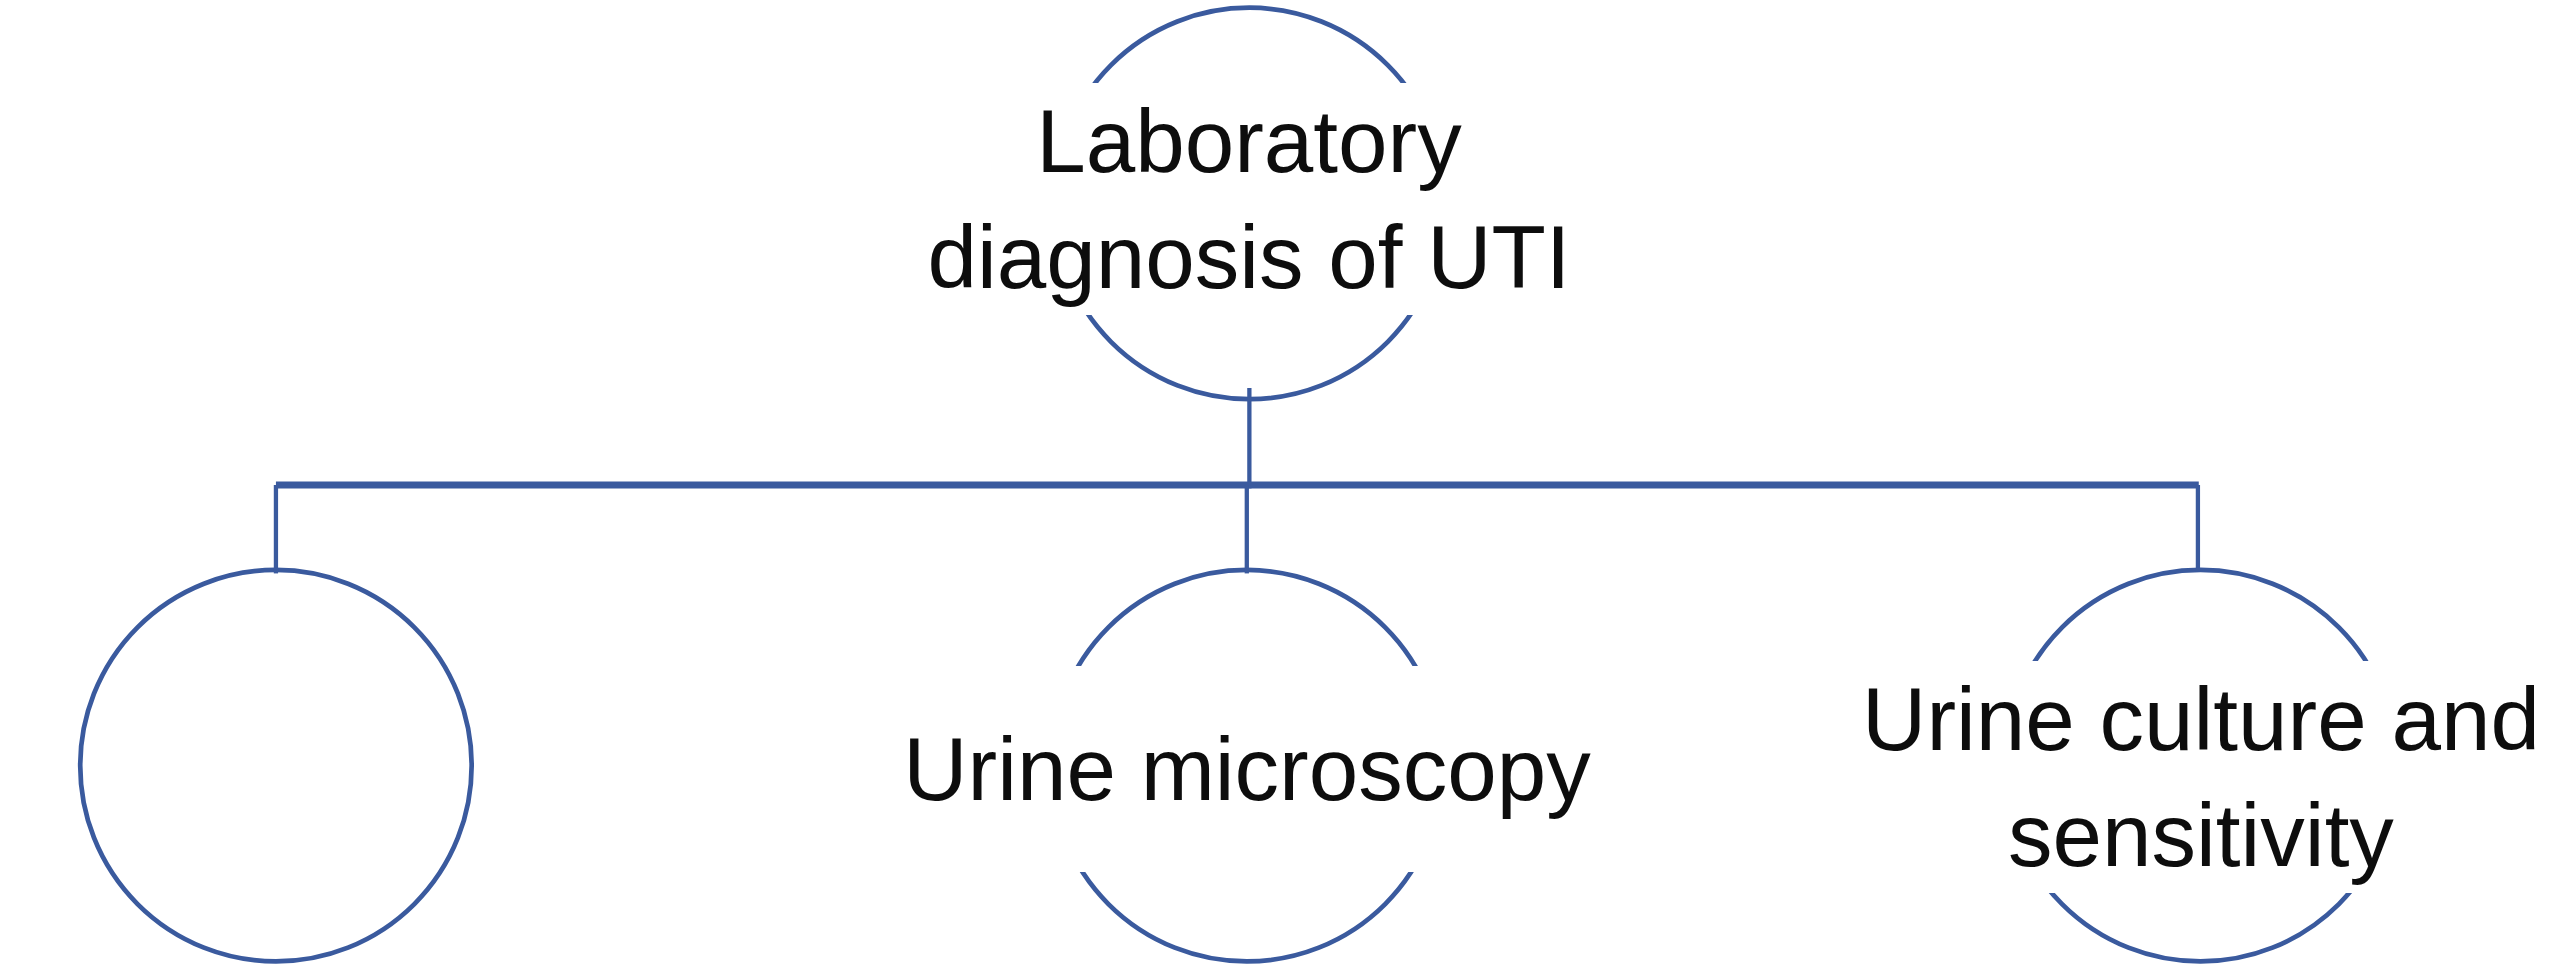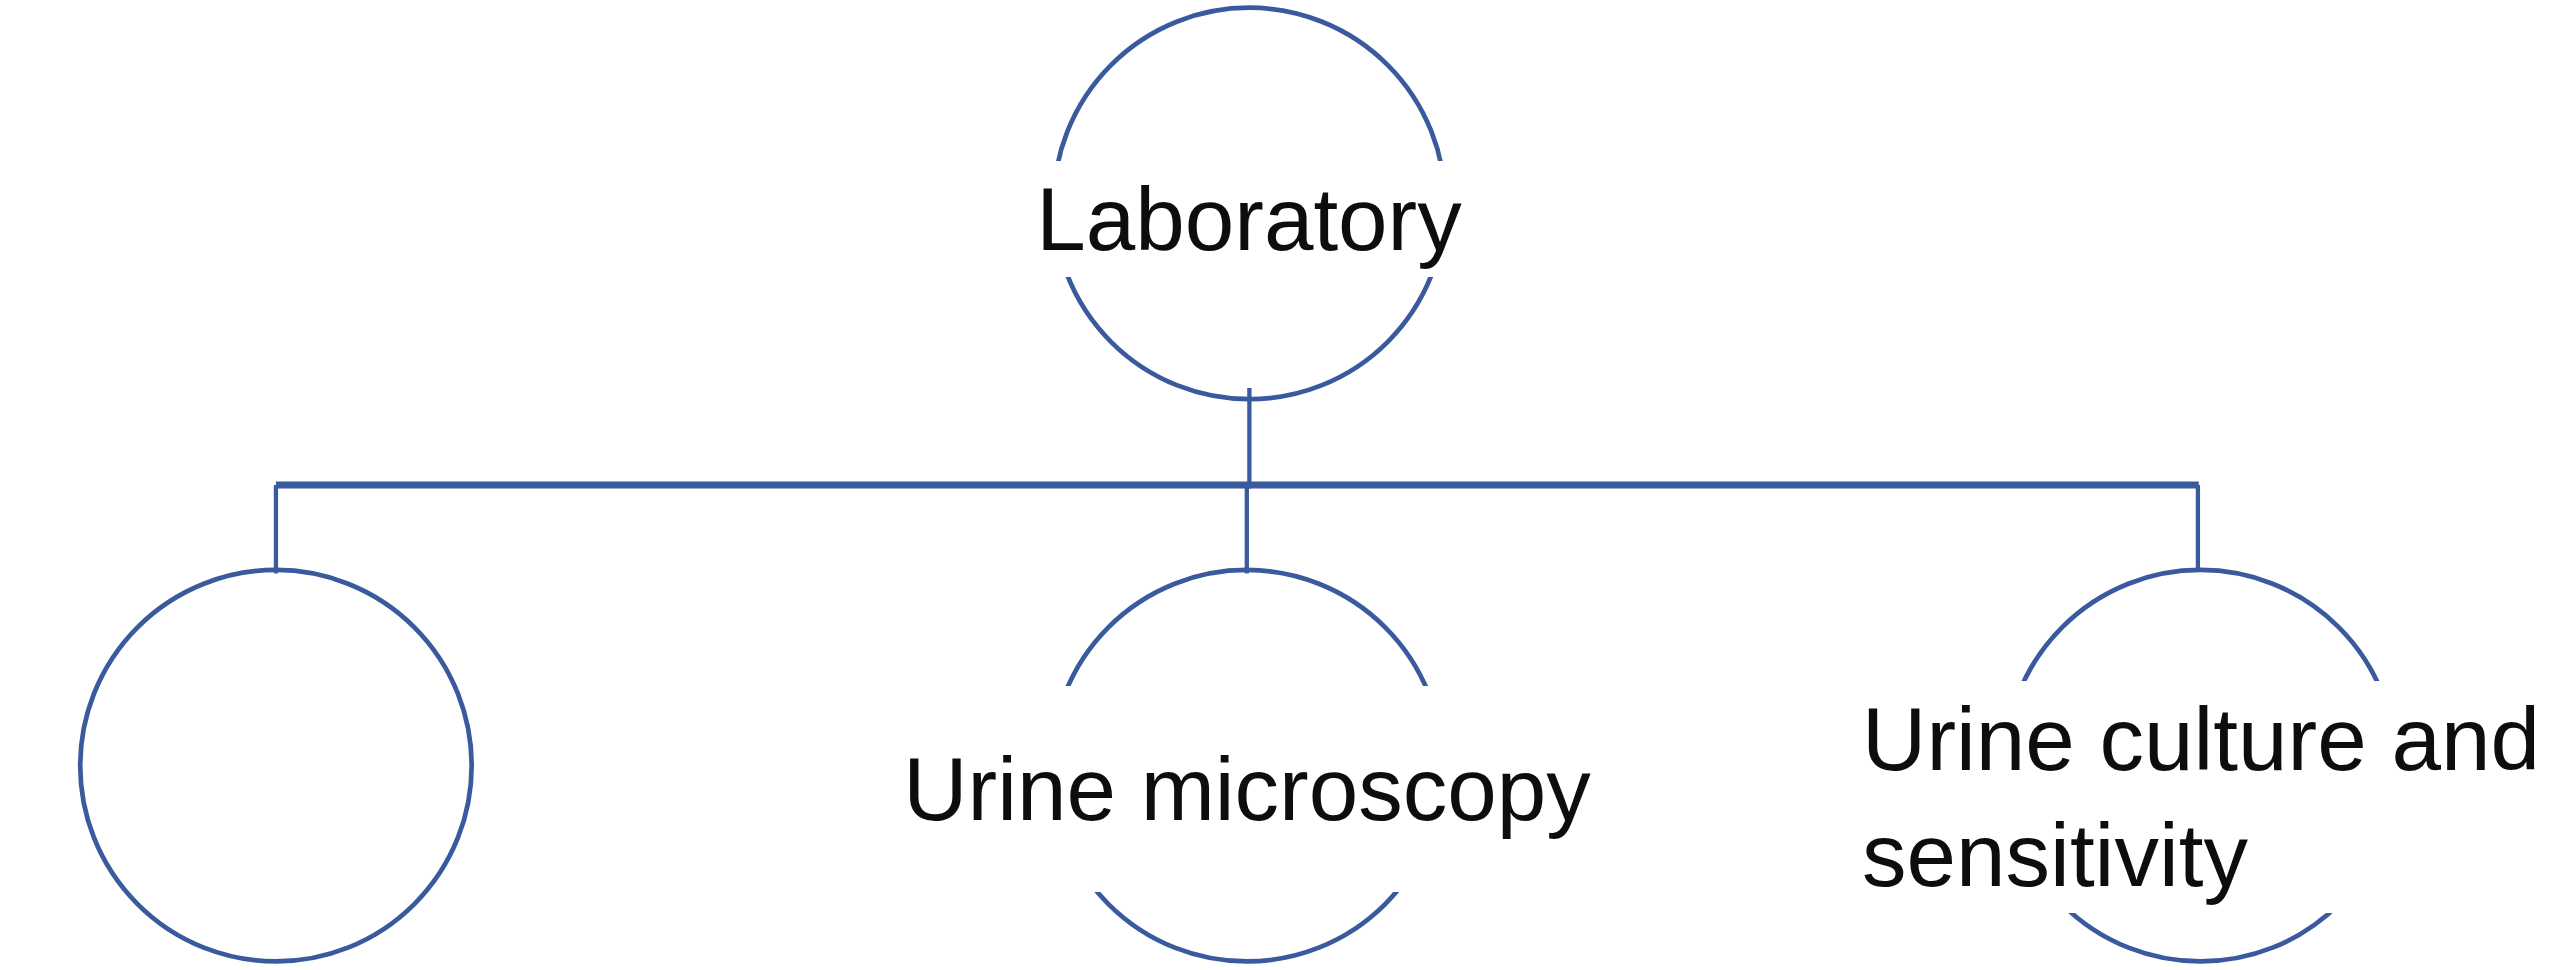--- a/index.html
+++ b/index.html
@@ -34,23 +34,23 @@
   }
   .connector.stem { stroke-width: 5; }
   .connector.bus  { stroke-width: 8; }
   .node-label {
     position: absolute;
     transform: translate(-50%, -50%);
     background: var(--bg, #ffffff);
     color: var(--ink, #0d0d0d);
     font-size: 89px;
     line-height: 116px;
+    text-align: center;
     font-weight: 400;
     letter-spacing: 0;
-    margin-top: 20px;
   }
   .node-label .line {
     white-space: nowrap;
   }
   .node-label.pad-single {
     padding: 45px 22px;
   }
   .node-label.pad-multi {
     padding: 0 15.5px;
   }
@@ -69,20 +69,21 @@
 
     <line class="connector stem" x1="1455" y1="452" x2="1455" y2="569"></line>
     <line class="connector bus" x1="321" y1="565" x2="2561" y2="565"></line>
     <line class="connector stem" x1="321" y1="565" x2="321" y2="668"></line>
     <line class="connector stem" x1="1452" y1="565" x2="1452" y2="668"></line>
     <line class="connector stem" x1="2560" y1="565" x2="2560" y2="666"></line>
   </svg>
 
   <div class="node-label pad-multi" style="left:1249px; top:199px;">
     <div class="line">Laboratory</div>
+    <div class="line">diagnosis of UTI</div>
   </div>
 
 
   <div class="node-label pad-single" style="left:1247px; top:769px;">
     <div class="line">Urine microscopy</div>
   </div>
 
   <div class="node-label pad-multi" style="left:2201px; top:777px;">
     <div class="line">Urine culture and</div>
     <div class="line">sensitivity</div>

